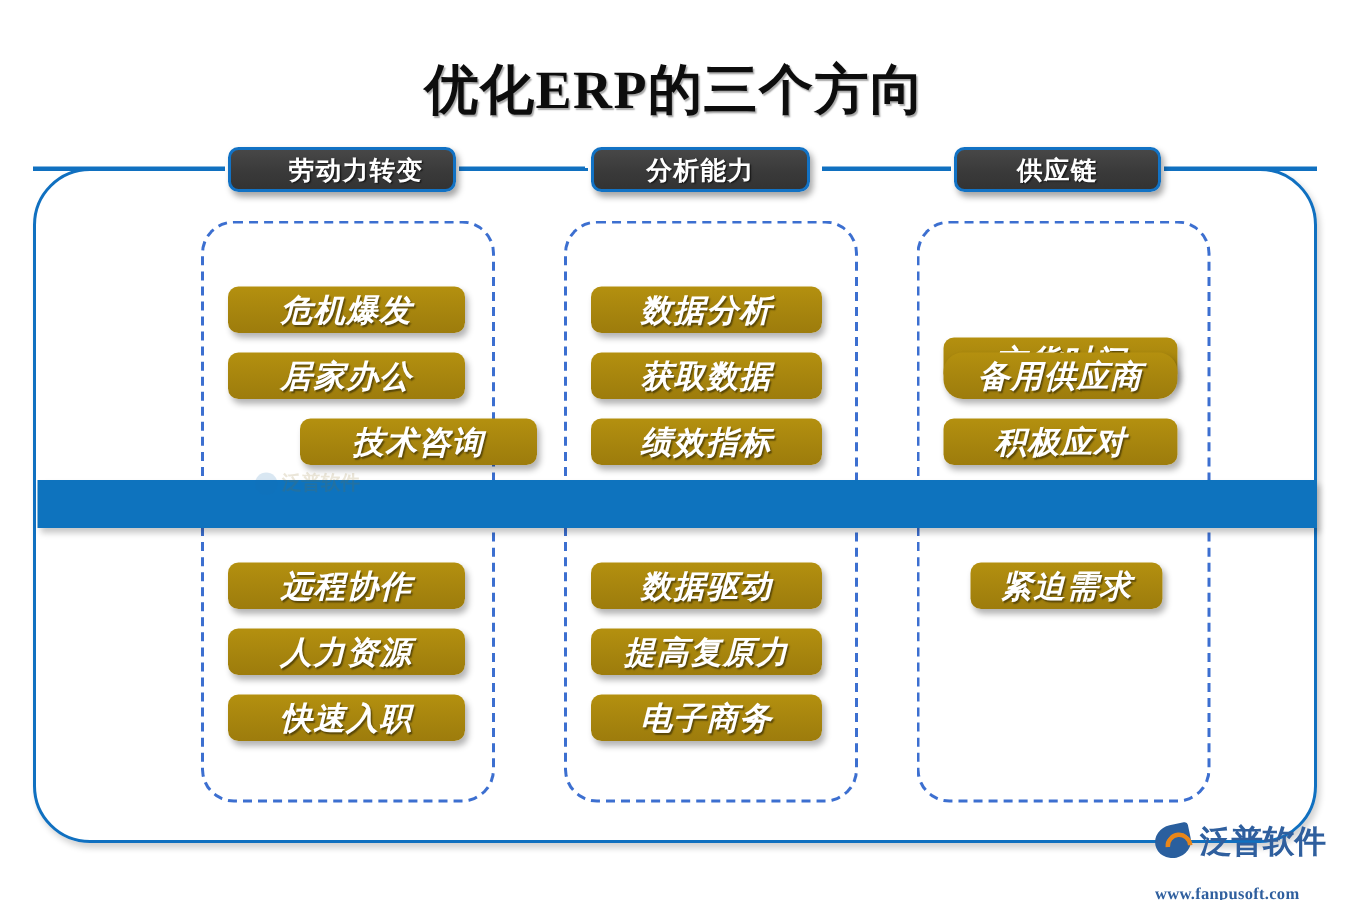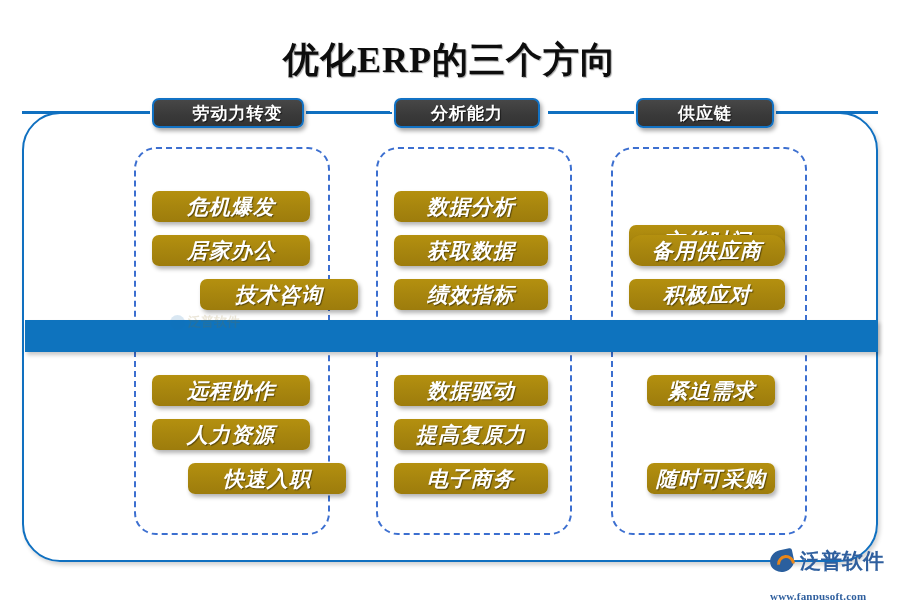--- a/index.html
+++ b/index.html
@@ -195,21 +195,21 @@
   <div class="chip" style="left:152px;top:279px;width:158px;margin-left:48px;">
     <span>技术咨询</span>
   </div>
 
   <div class="chip" style="left:152px;top:375px;width:158px;">
     <span>远程协作</span>
   </div>
   <div class="chip" style="left:152px;top:419px;width:158px;">
     <span>人力资源</span>
   </div>
-  <div class="chip" style="left:152px;top:463px;width:158px;margin-left:36px;">
+  <div class="chip" style="left:152px;top:463px;width:158px;">
     <span>快速入职</span>
   </div>
 
   <div class="dashcol" style="left:376px;top:147px;width:196px;height:388px;"></div>
 
   <div class="chip" style="left:394px;top:191px;width:154px;">
     <span>数据分析</span>
   </div>
   <div class="chip" style="left:394px;top:235px;width:154px;">
     <span>获取数据</span>
@@ -235,23 +235,20 @@
   </div>
   <div class="chip" style="left:629px;top:235px;width:156px;border-radius:13px;">
     <span>备用供应商</span>
   </div>
   <div class="chip" style="left:629px;top:279px;width:156px;">
     <span>积极应对</span>
   </div>
 
   <div class="chip" style="left:647px;top:375px;width:128px;">
     <span>紧迫需求</span>
-  </div>
-  <div class="chip" style="left:647px;top:463px;width:128px;">
-    <span>随时可采购</span>
   </div>
 
   <div class="band"></div>
 
   <div class="watermark">
     <span class="wm-mark"></span>
     <span class="wm-txt">泛普软件</span>
   </div>
 
   <div class="logo">

